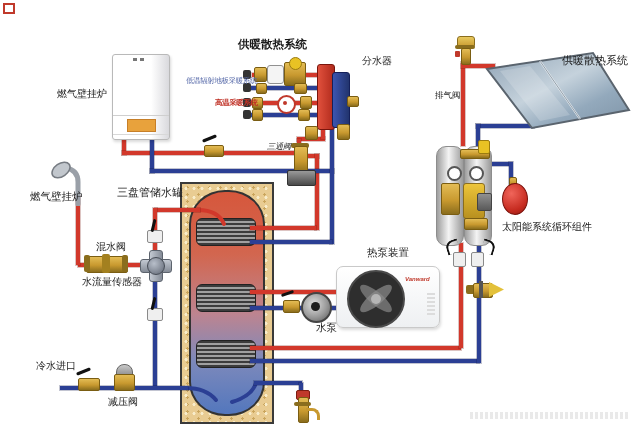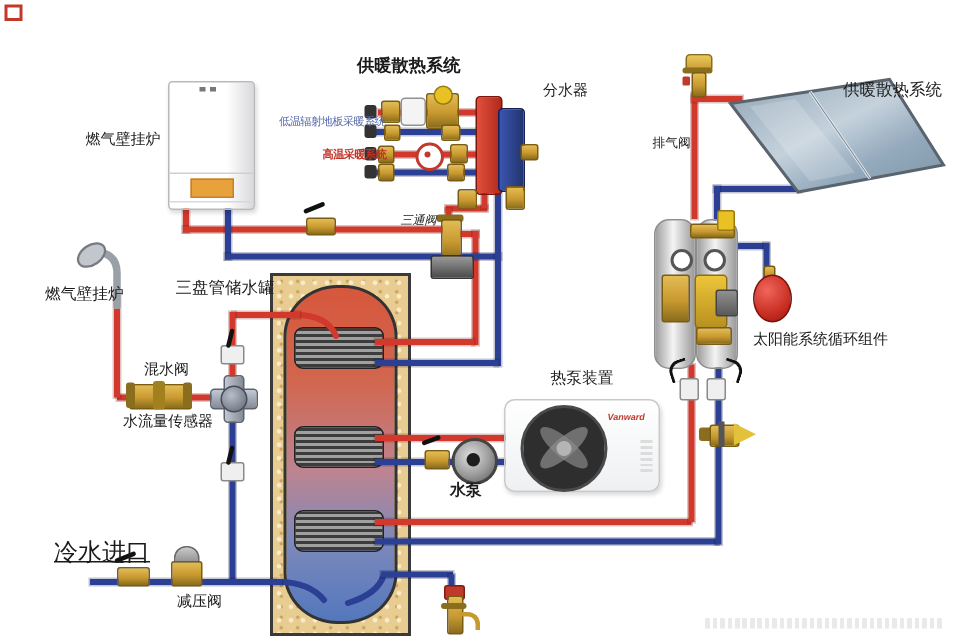--- a/index.html
+++ b/index.html
@@ -223,21 +223,21 @@
   <div class="lbl" style="left:316px;top:55px;font-size:10px;margin-left:46px;">分水器</div>
   <div class="lbl" style="left:186px;top:77px;font-size:7.5px;color:#5568a8;letter-spacing:-0.4px;">低温辐射地板采暖系统</div>
   <div class="lbl" style="left:215px;top:99px;font-size:7.5px;font-weight:bold;color:#c03227;letter-spacing:-0.4px;">高温采暖系统</div>
   <div class="lbl" style="left:267px;top:142px;font-size:8px;font-style:italic;">三通阀</div>
   <div class="lbl" style="left:435px;top:43px;font-size:8.5px;margin-top:48px;">排气阀</div>
   <div class="lbl" style="left:562px;top:54px;font-size:11px;">供暖散热系统</div>
   <div class="lbl" style="left:117px;top:186px;font-size:11px;">三盘管储水罐</div>
   <div class="lbl" style="left:30px;top:190px;font-size:10.5px;">燃气壁挂炉</div>
   <div class="lbl" style="left:96px;top:241px;font-size:10px;">混水阀</div>
   <div class="lbl" style="left:82px;top:276px;font-size:10px;">水流量传感器</div>
-  <div class="lbl" style="left:36px;top:360px;font-size:16px;text-decoration:underline;">冷水进口</div>
-  <div class="lbl" style="left:118px;top:396px;font-size:10px;text-align:center;">减压阀</div>
+  <div class="lbl" style="left:36px;top:360px;font-size:10px;">冷水进口</div>
+  <div class="lbl" style="left:108px;top:396px;font-size:10px;text-align:center;">减压阀</div>
   <div class="lbl" style="left:367px;top:246px;font-size:10.5px;">热泵装置</div>
-  <div class="lbl" style="left:300px;top:321px;font-size:10.5px;font-weight:bold;">水泵</div>
+  <div class="lbl" style="left:316px;top:321px;font-size:10.5px;">水泵</div>
   <div class="lbl" style="left:502px;top:221px;font-size:10px;">太阳能系统循环组件</div>
 
   <div class="abs" style="left:470px;top:412px;width:160px;height:7px;opacity:.5;
               background:repeating-linear-gradient(90deg,#d4d4d4 0 3px,transparent 3px 5px);"></div>
 </div>
 
 </body></html>

